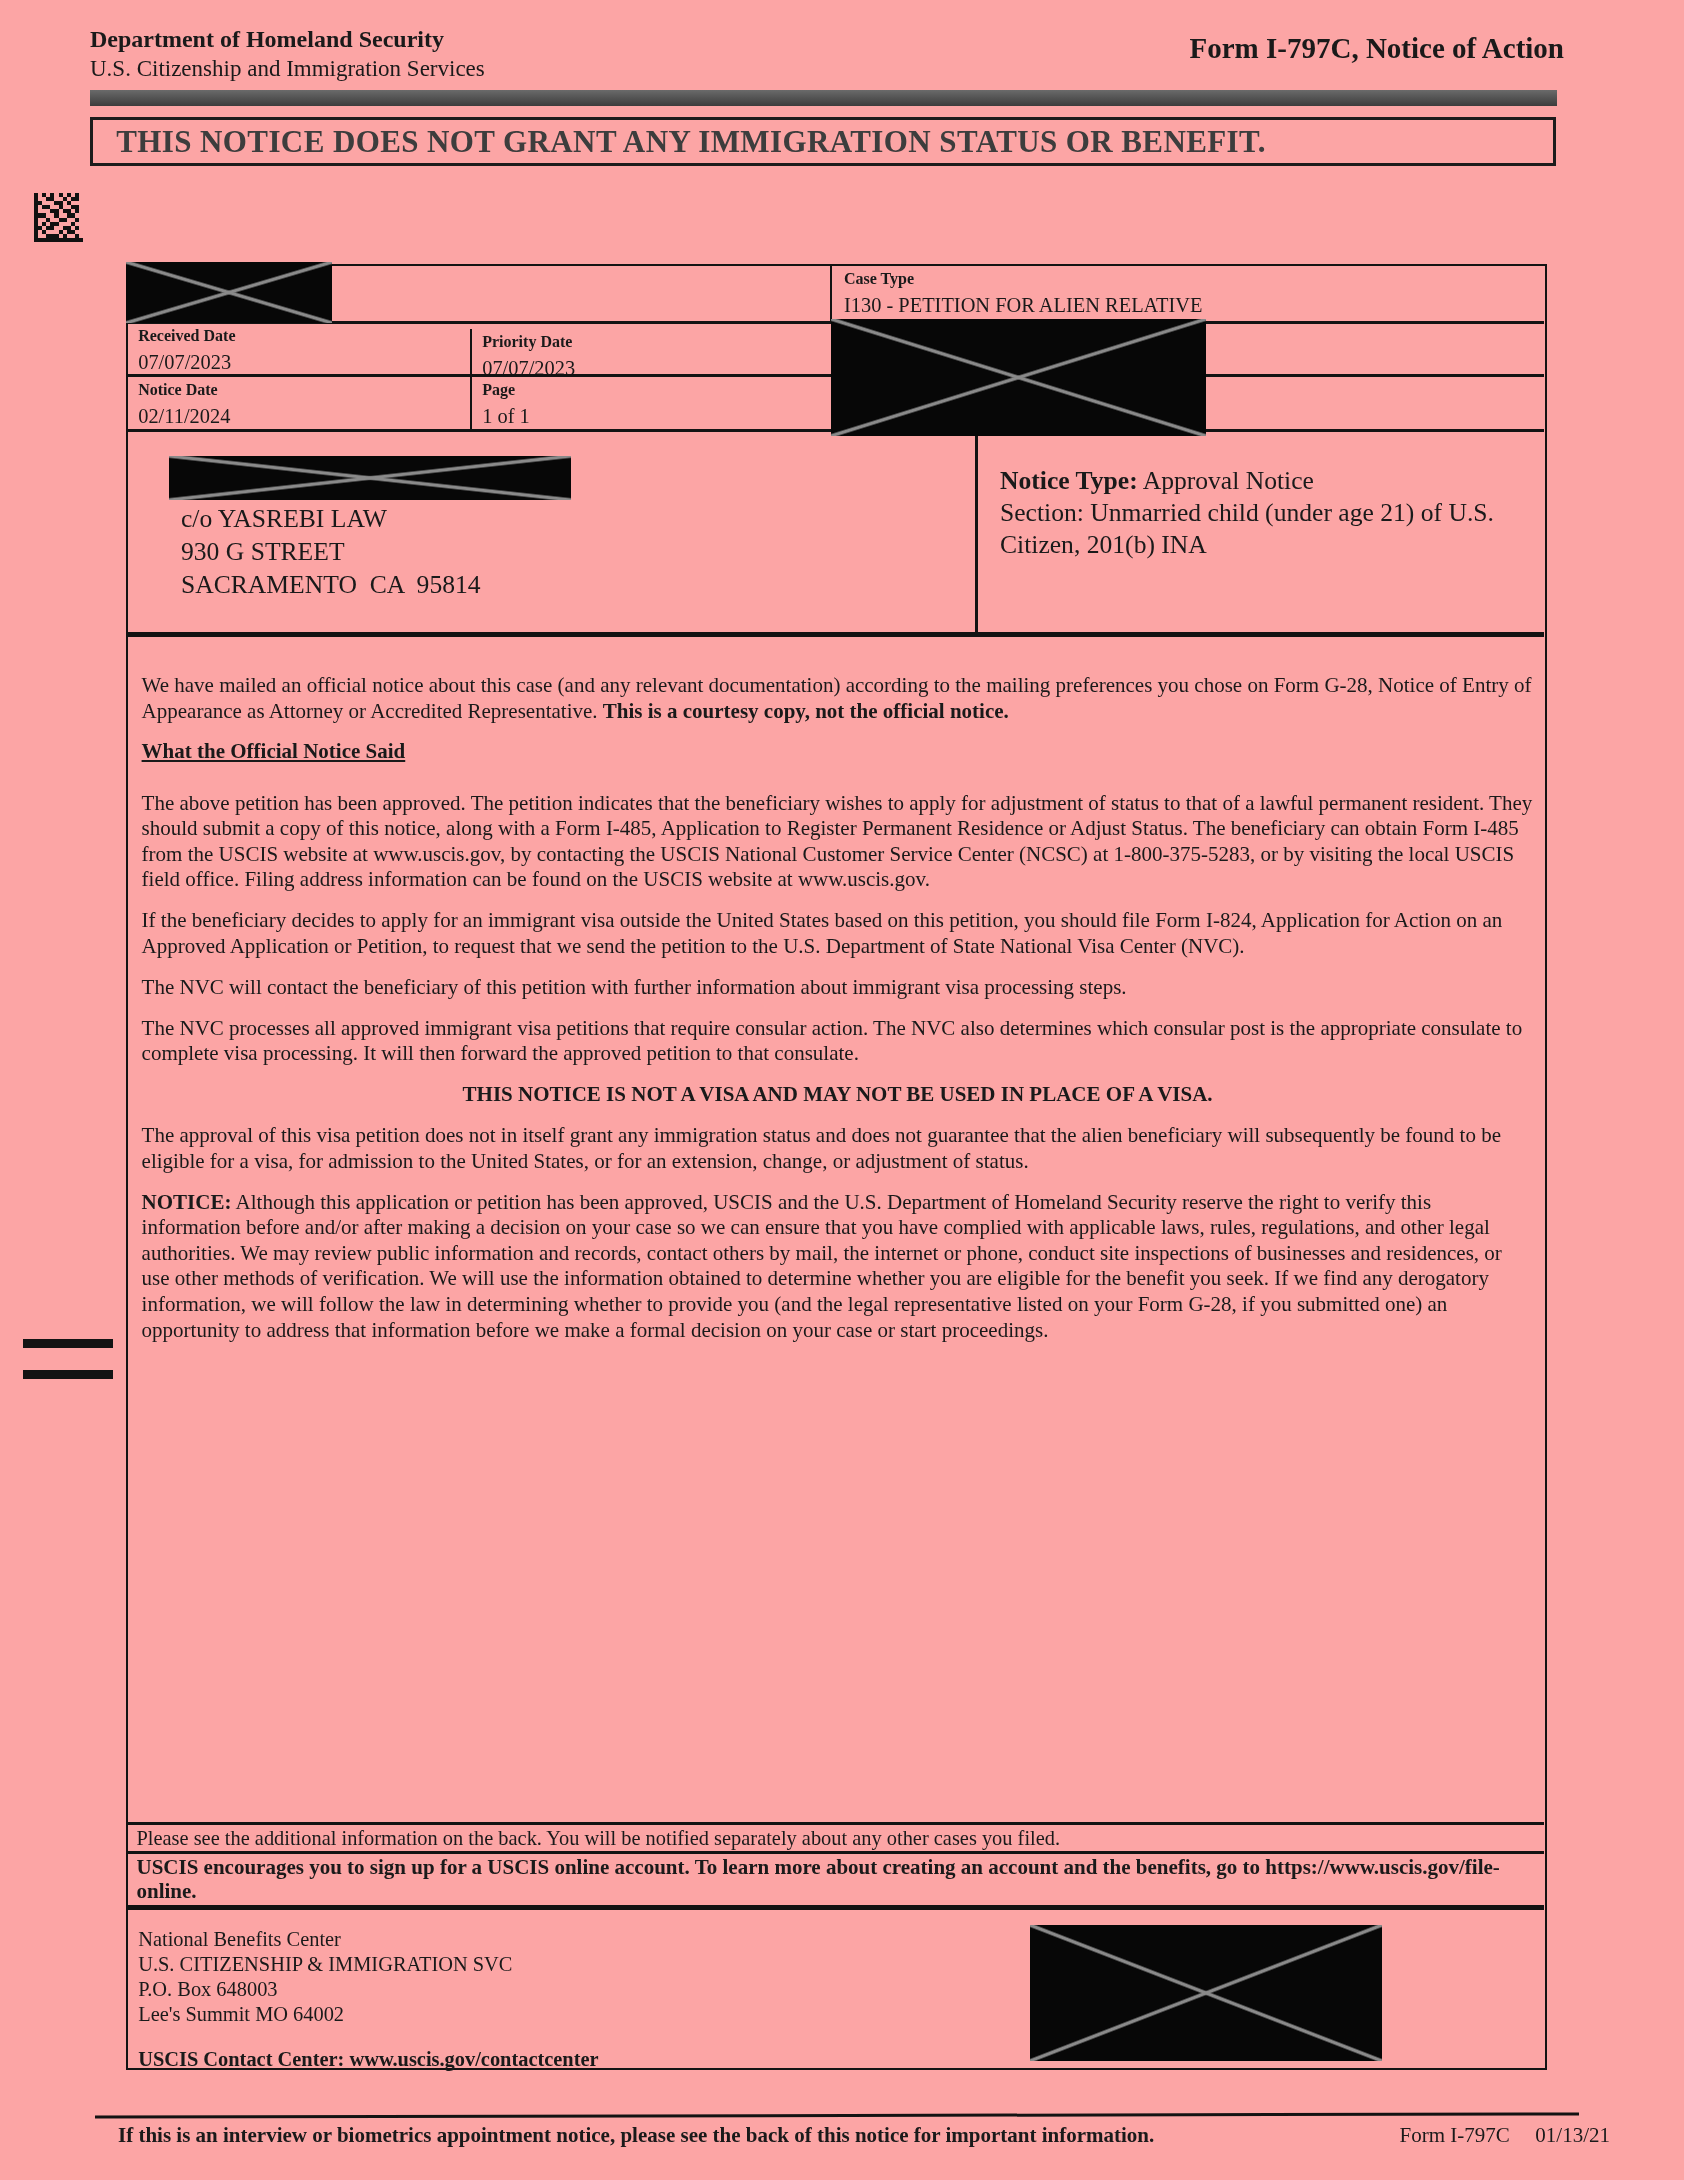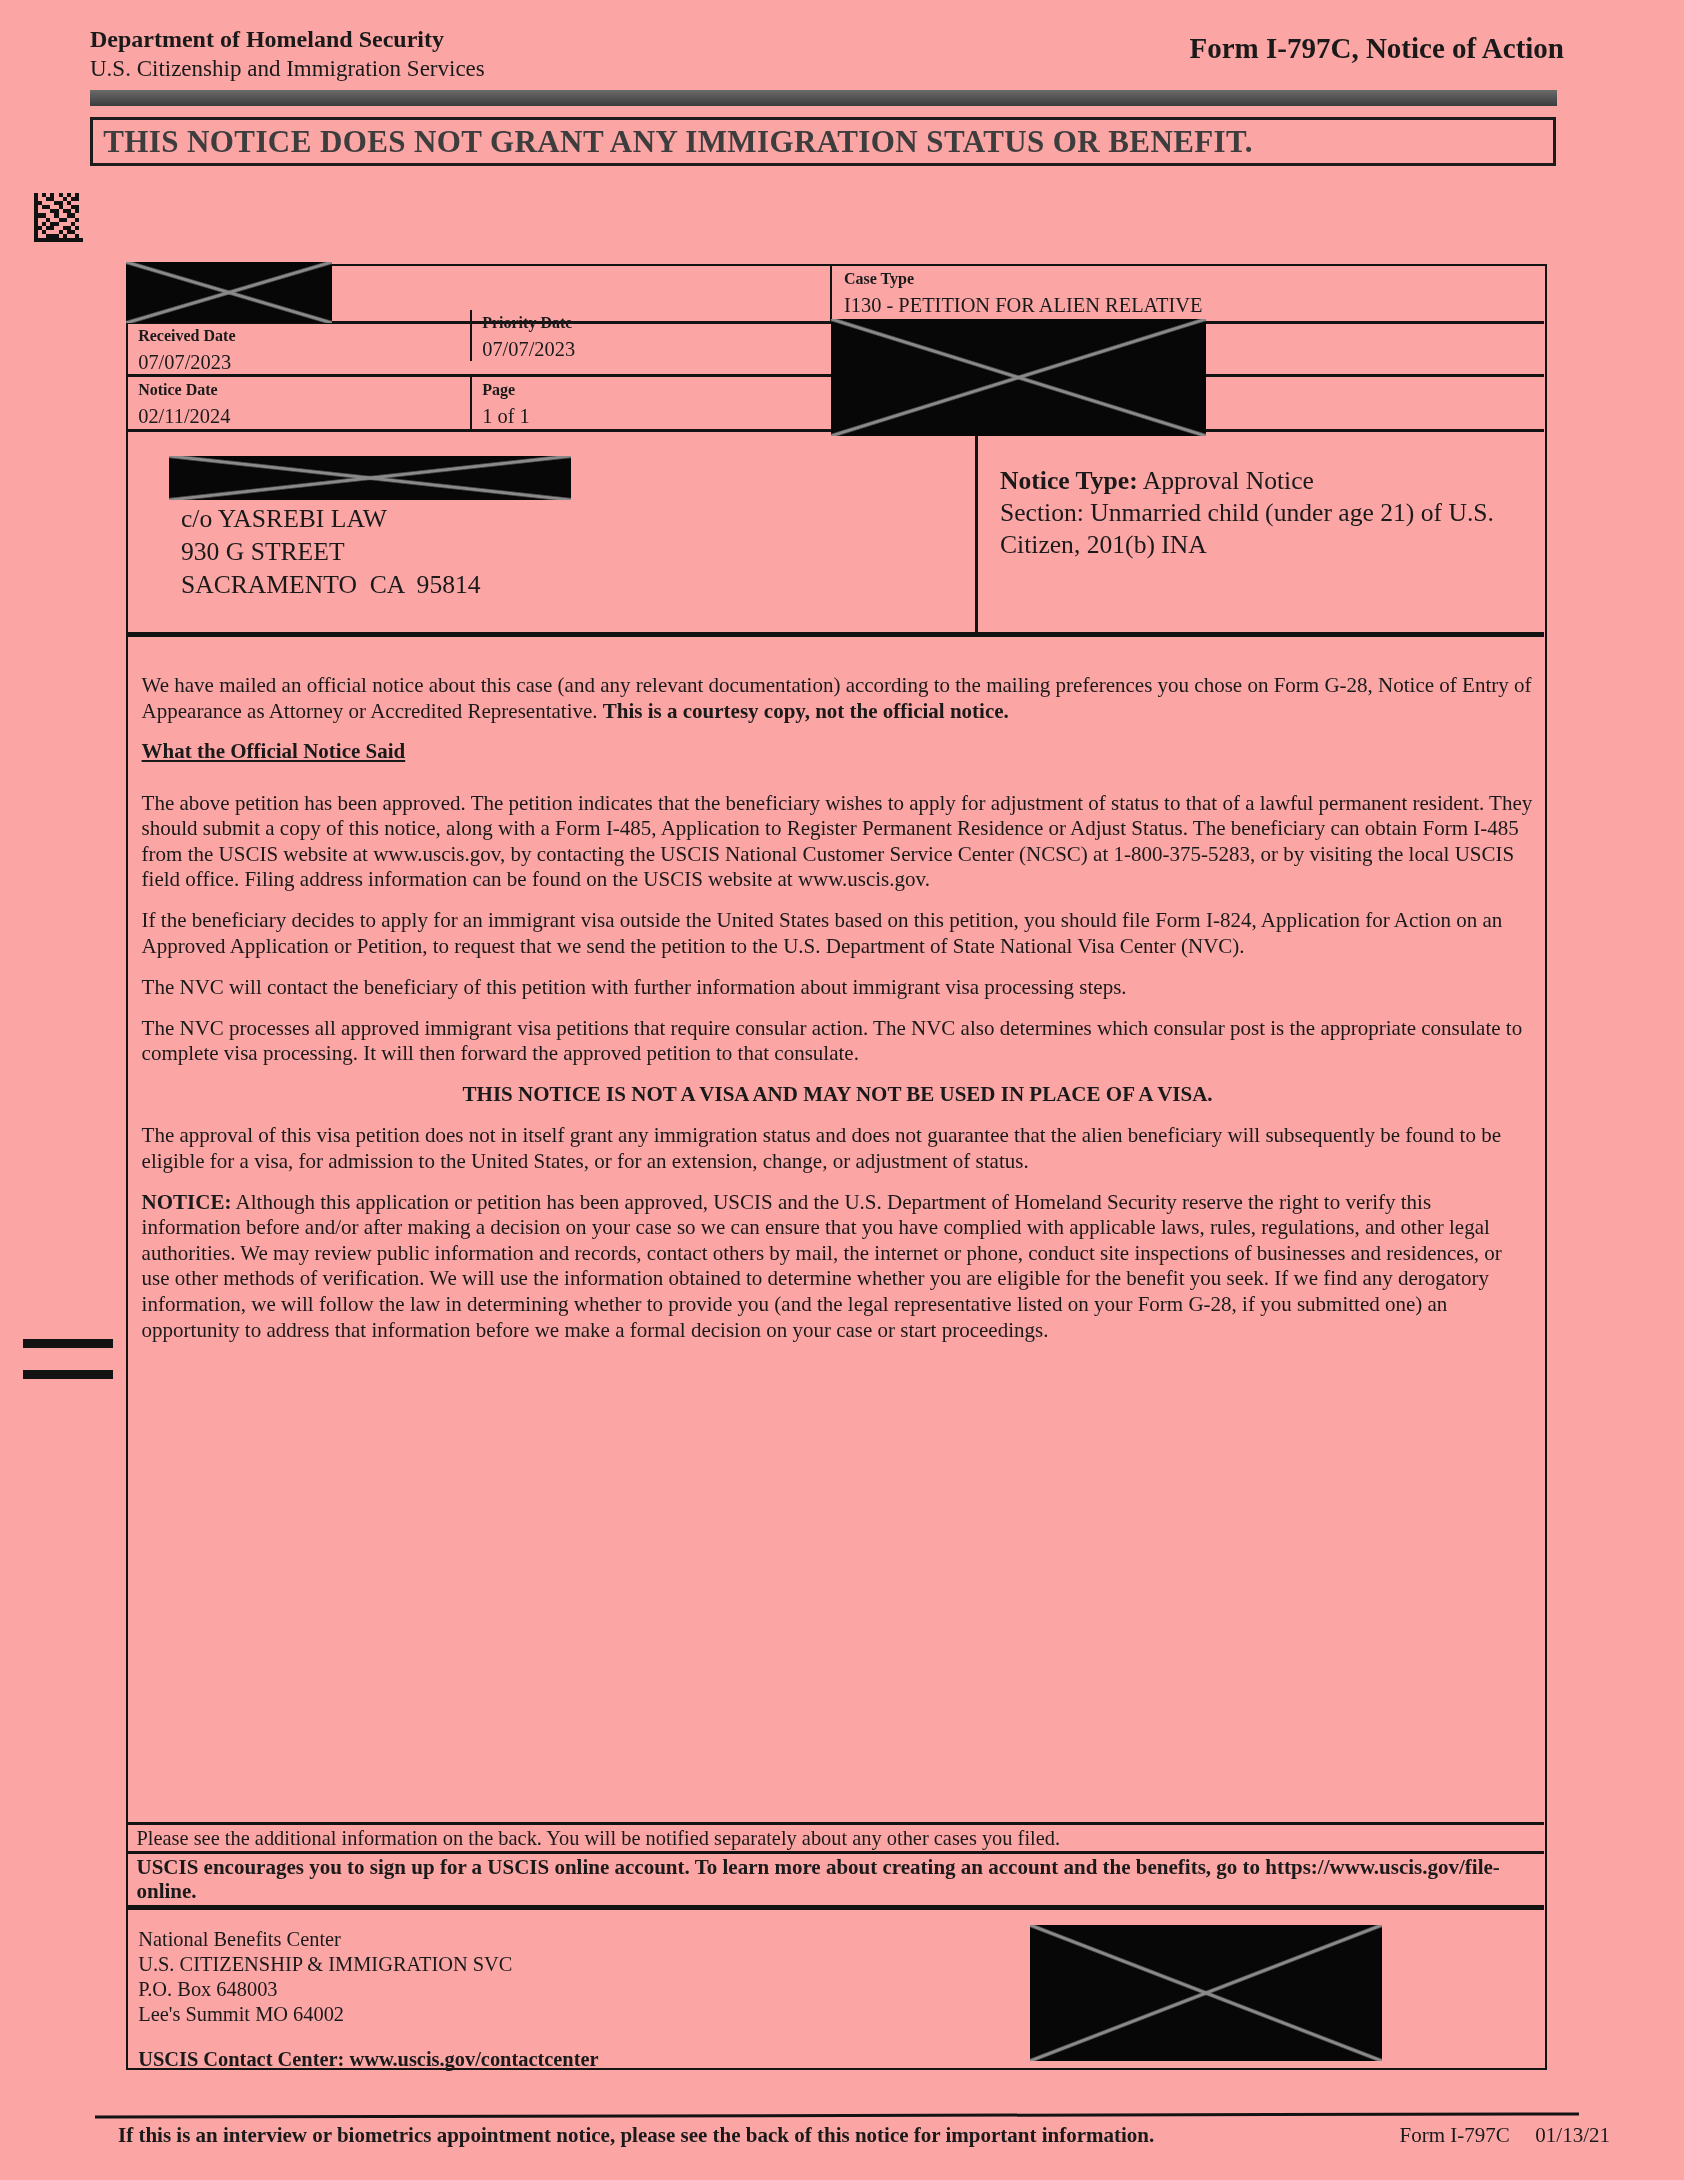--- a/index.html
+++ b/index.html
@@ -7,35 +7,35 @@
         font-family:"Liberation Serif","DejaVu Serif",serif;color:#1a1a1a;overflow:hidden;}
   .abs{position:absolute;}
   
   .dept{left:90px;top:25.6px;font-size:24px;font-weight:bold;}
   .sub{left:90px;top:56px;font-size:23px;}
   .formtitle{right:121px;top:32px;font-size:29px;font-weight:bold;}
   .graybar{left:90px;top:90px;width:1467px;height:16px;
            background:linear-gradient(#6a6a6a,#3c3c3c);}
   .banner{left:90px;top:117px;width:1460px;height:43px;border:3.4px solid #1c1c1c;}
   .banner span{display:block;font-size:31px;font-weight:bold;color:#3d3d3d;
-               padding-left:10.2px;line-height:43px;letter-spacing:0.4px;white-space:nowrap;}
+               padding-left:10.2px;line-height:43px;letter-spacing:0.4px;white-space:nowrap;margin-left:13px;}
   .barcode{left:34px;top:193px;width:49px;height:49px;}
   
   .outerbox{left:126px;top:264px;width:1421px;height:1806px;border:2.6px solid #131313;box-sizing:border-box;}
   .outerbox > *{position:absolute;}
   .hline{left:0;width:1416px;height:2.6px;background:#131313;}
   .thick{height:5.1px;}
   .vline{width:2.6px;background:#131313;}
   
   .cell{box-sizing:border-box;}
   .cell .lbl{font-size:16px;font-weight:bold;}
   .cell .val{font-size:20.4px;margin-top:6px;}
   .cell-case{left:702px;top:0;width:714px;height:55px;border-left:2.6px solid #131313;padding:4.3px 0 0 12px;}
   .cell-received{left:0;top:57px;width:342px;height:51px;padding:4.3px 0 0 10.2px;}
-  .cell-priority{left:342px;top:44px;width:360px;height:51px;border-left:2.6px solid #131313;padding:4.3px 0 0 10.2px;}
+  .cell-priority{left:342px;top:63px;width:360px;height:51px;border-left:2.6px solid #131313;padding:4.3px 0 0 10.2px;}
   .cell-noticedate{left:0;top:111px;width:342px;height:52px;padding:4.3px 0 0 10.2px;}
   .cell-page{left:342px;top:111px;width:360px;height:52px;border-left:2.6px solid #131313;padding:4.3px 0 0 10.2px;}
   
   .recipient{left:53px;top:236px;font-size:25.6px;line-height:33px;}
   .pre{white-space:pre-wrap;}
   .noticeinfo{left:872px;top:199px;width:545px;font-size:25.6px;line-height:32px;}
   .noticeinfo .b{font-weight:bold;}
   
   .bodytext{left:13.6px;top:407px;width:1392px;font-size:21px;line-height:25.6px;}
   .bodytext p{margin:0 0 15.3px 0;}

